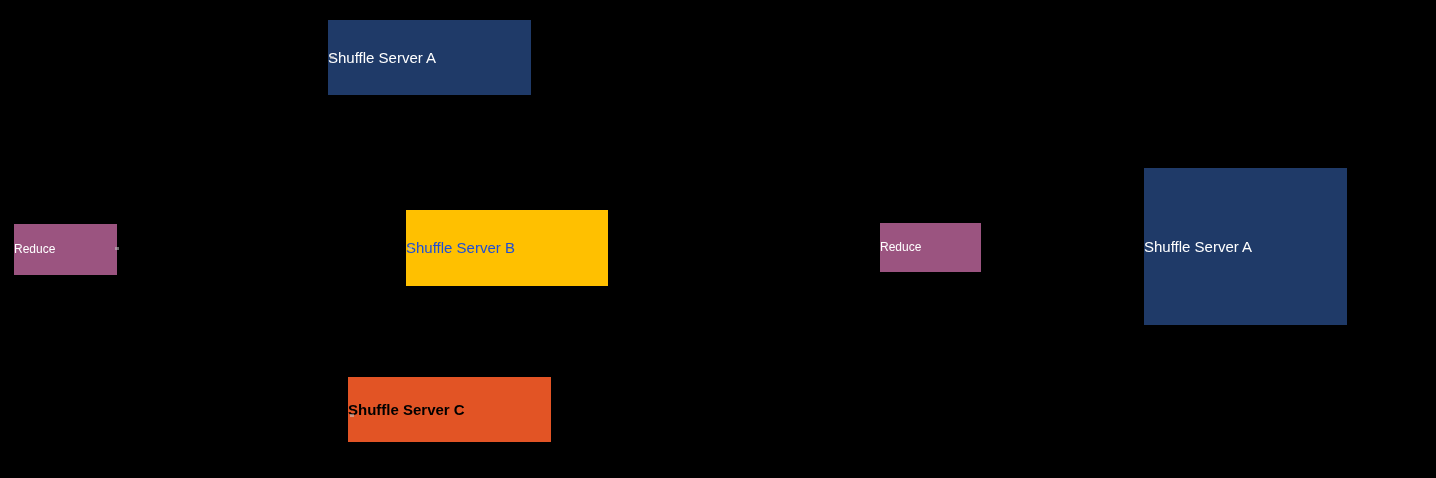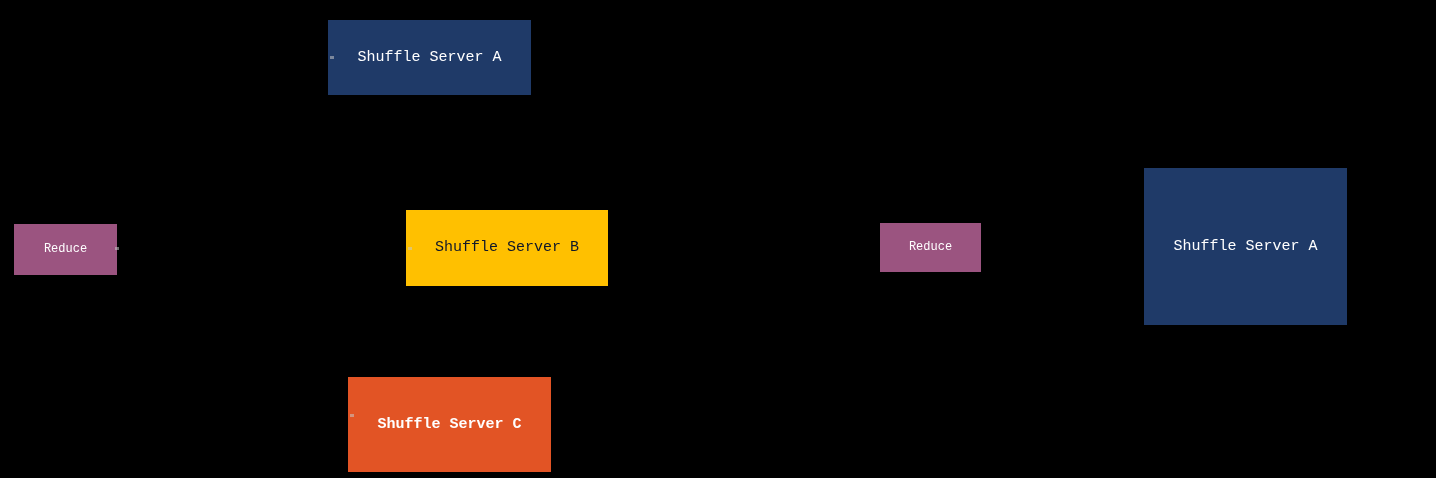--- a/index.html
+++ b/index.html
@@ -15,25 +15,24 @@
     position: relative;
     width: 1436px;
     height: 478px;
     background: #000000;
     overflow: hidden;
   }
   .node {
     position: absolute;
     display: flex;
     align-items: center;
-    justify-content: center;
+    justify-content: flex-start;
     box-sizing: border-box;
     text-align: center;
     line-height: 1.2;
-    font-family: Liberation Mono, monospace;
     -webkit-font-smoothing: antialiased;
   }
   .node-label {
     display: block;
     white-space: nowrap;
   }
   
   .type-server-a {
     background: #1f3a68;
     color: #ffffff;
@@ -73,33 +72,33 @@
 <div id="canvas" style="width: 1436px; height: 478px; background: rgb(0, 0, 0);">
 
   <div class="node type-server-a" style="left: 328px; top: 20px; width: 203px; height: 75px; background: rgb(31, 58, 104); color: rgb(255, 255, 255); font-weight: 400;">
     <span class="node-label">Shuffle Server A</span>
   </div>
 
   <div class="node type-reduce" style="left: 14px; top: 224px; width: 103px; height: 51px; background: rgb(155, 84, 128); color: rgb(255, 255, 255); font-weight: 400;">
     <span class="node-label">Reduce</span>
   </div>
 
-  <div class="node type-server-b" style="left: 406px; top: 210px; width: 202px; height: 76px; background: rgb(255, 192, 0); color: #0f172a; font-weight: 400;">
+  <div class="node type-server-b" style="left: 406px; top: 210px; width: 202px; height: 76px; background: rgb(255, 192, 0); color: #1d4ed8; font-weight: 400;">
     <span class="node-label">Shuffle Server B</span>
   </div>
 
   <div class="node type-reduce" style="left: 880px; top: 223px; width: 101px; height: 49px; background: rgb(155, 84, 128); color: rgb(255, 255, 255); font-weight: 400;">
     <span class="node-label">Reduce</span>
   </div>
 
   <div class="node type-server-a" style="left: 1144px; top: 168px; width: 203px; height: 157px; background: rgb(31, 58, 104); color: rgb(255, 255, 255); font-weight: 400;">
     <span class="node-label">Shuffle Server A</span>
   </div>
 
-  <div class="node type-server-c" style="left: 348px; top: 377px; width: 203px; height: 95px; background: rgb(226, 84, 37); color: #ffffff; font-weight: 700;">
+  <div class="node type-server-c" style="left: 348px; top: 377px; width: 203px; height: 65px; background: rgb(226, 84, 37); color: #000000; font-weight: 700;">
     <span class="node-label">Shuffle Server C</span>
   </div>
 
   <span class="edge-stub" style="left: 330px; top: 56px;"></span>
   <span class="edge-stub" style="left: 115px; top: 247px;"></span>
   <span class="edge-stub" style="left: 408px; top: 247px;"></span>
   <span class="edge-stub" style="left: 350px; top: 414px;"></span>
 
 </div>
 

